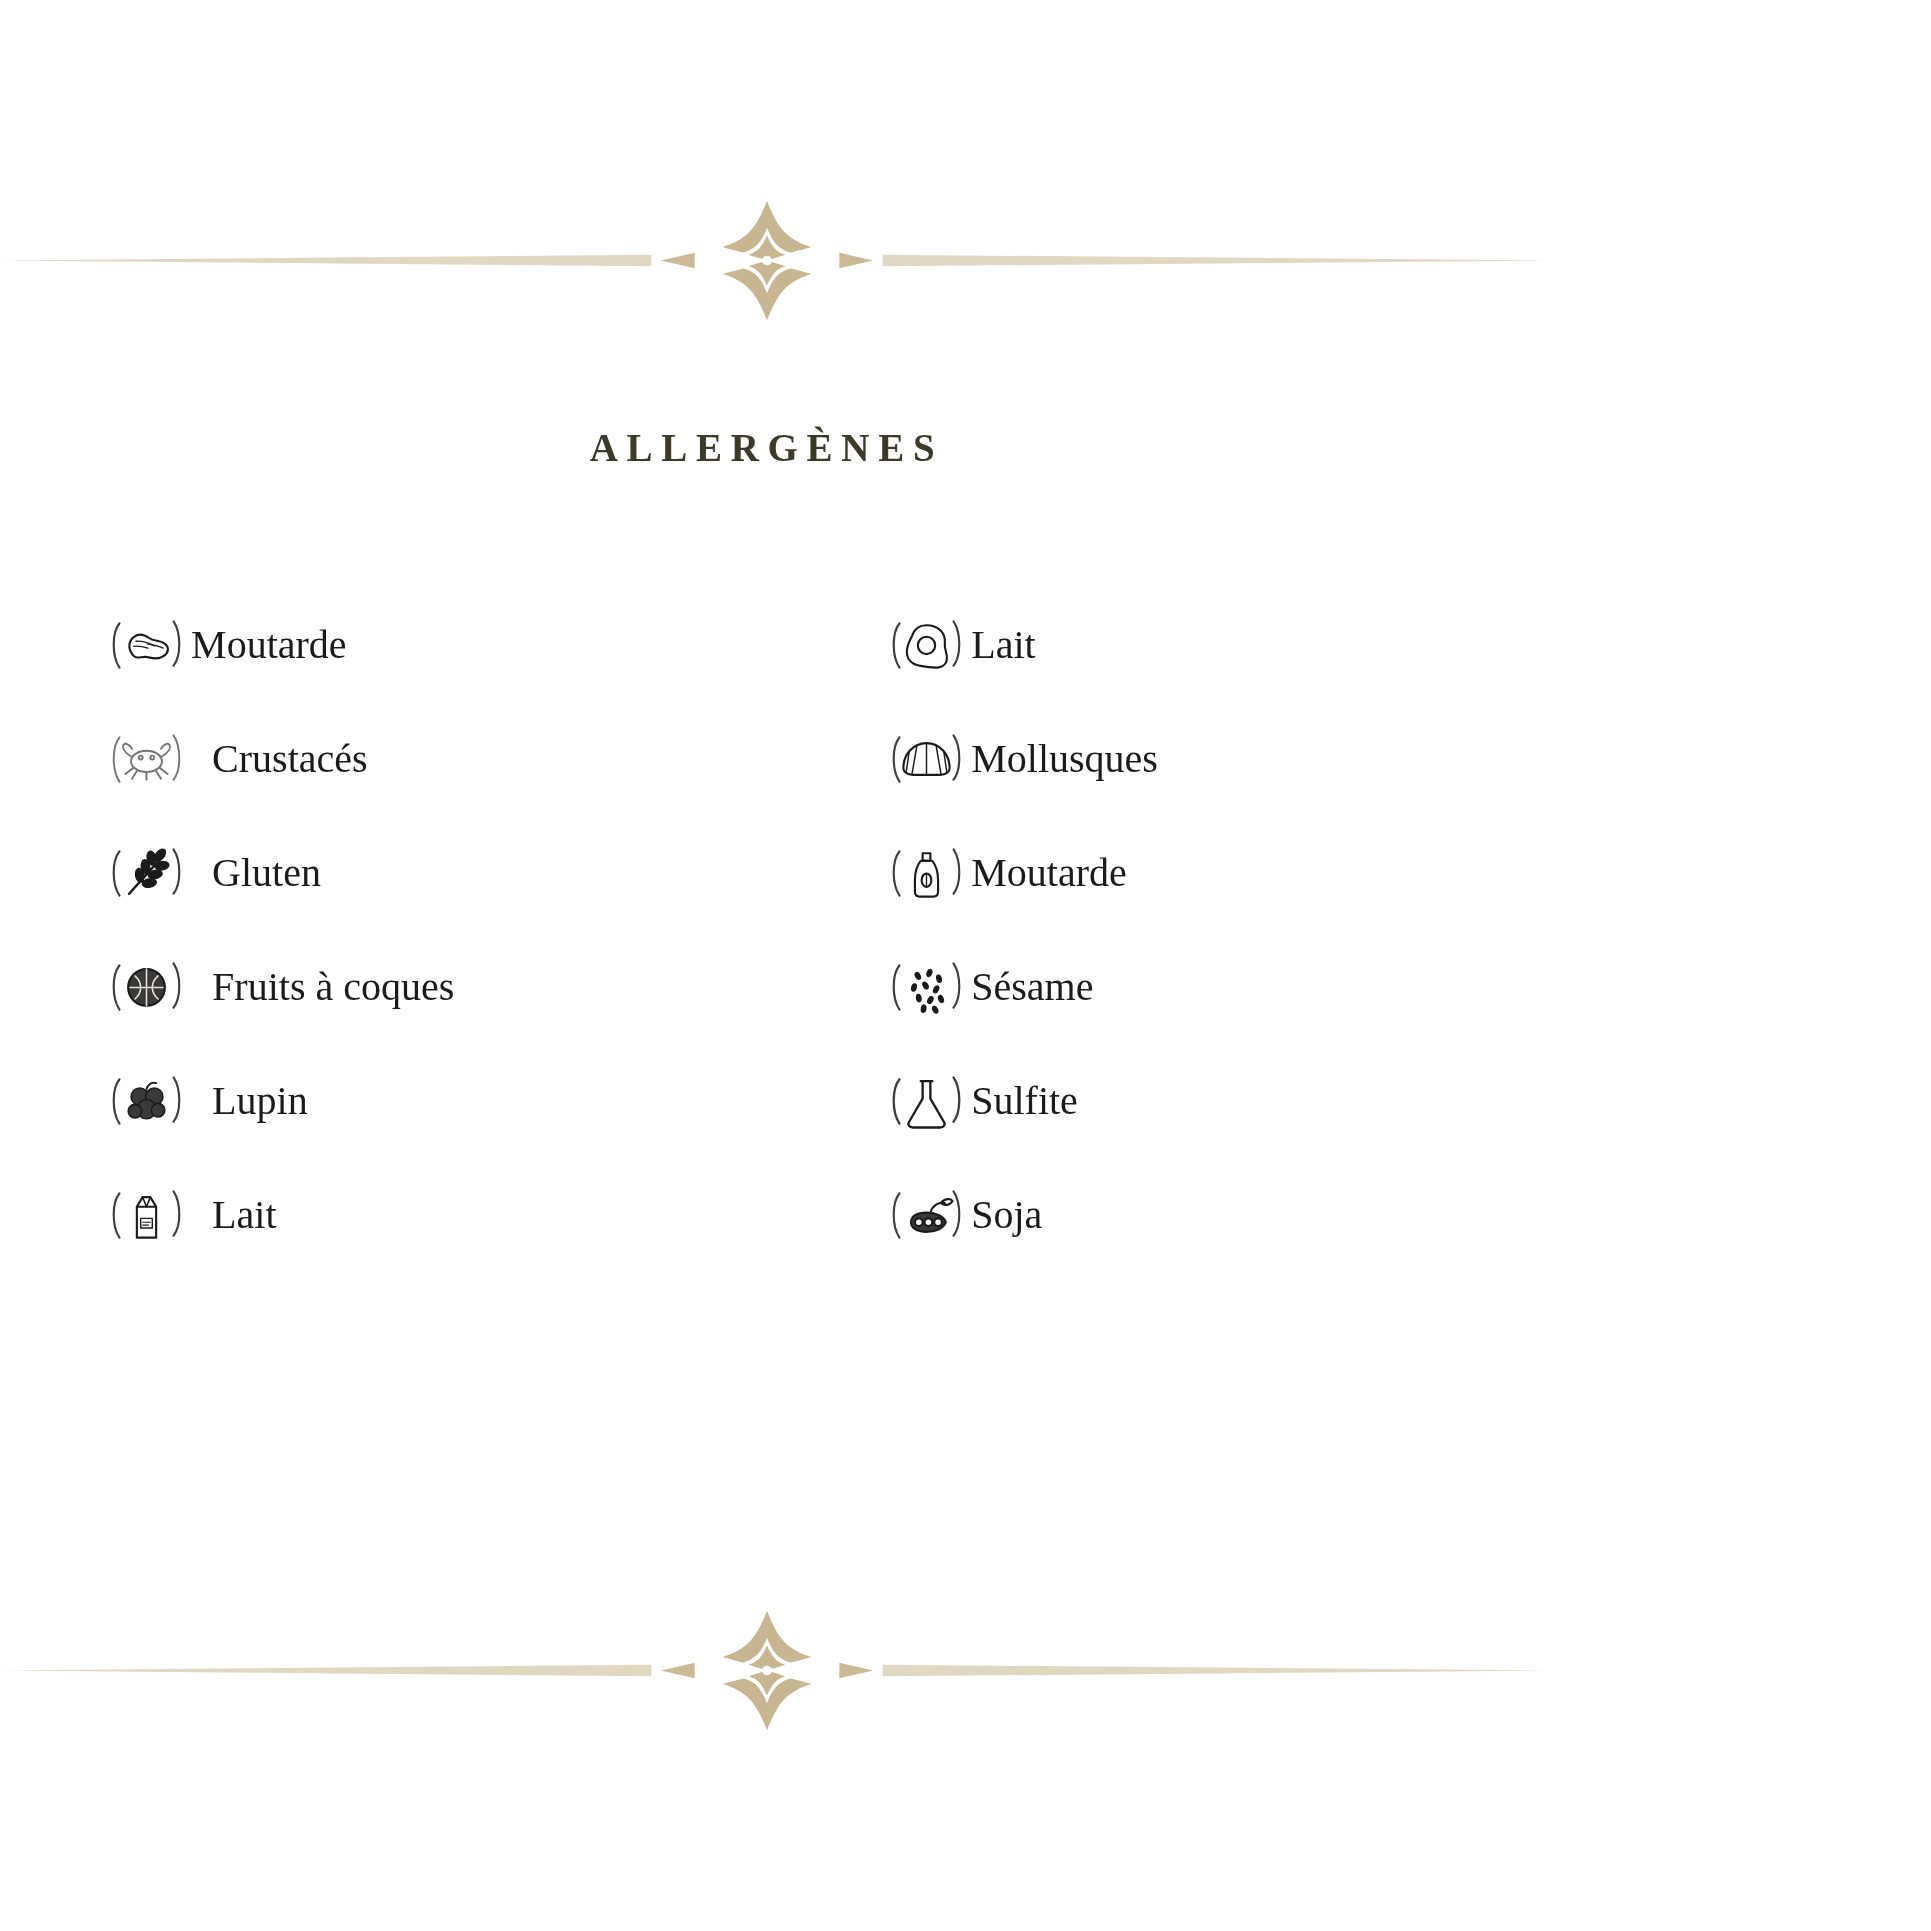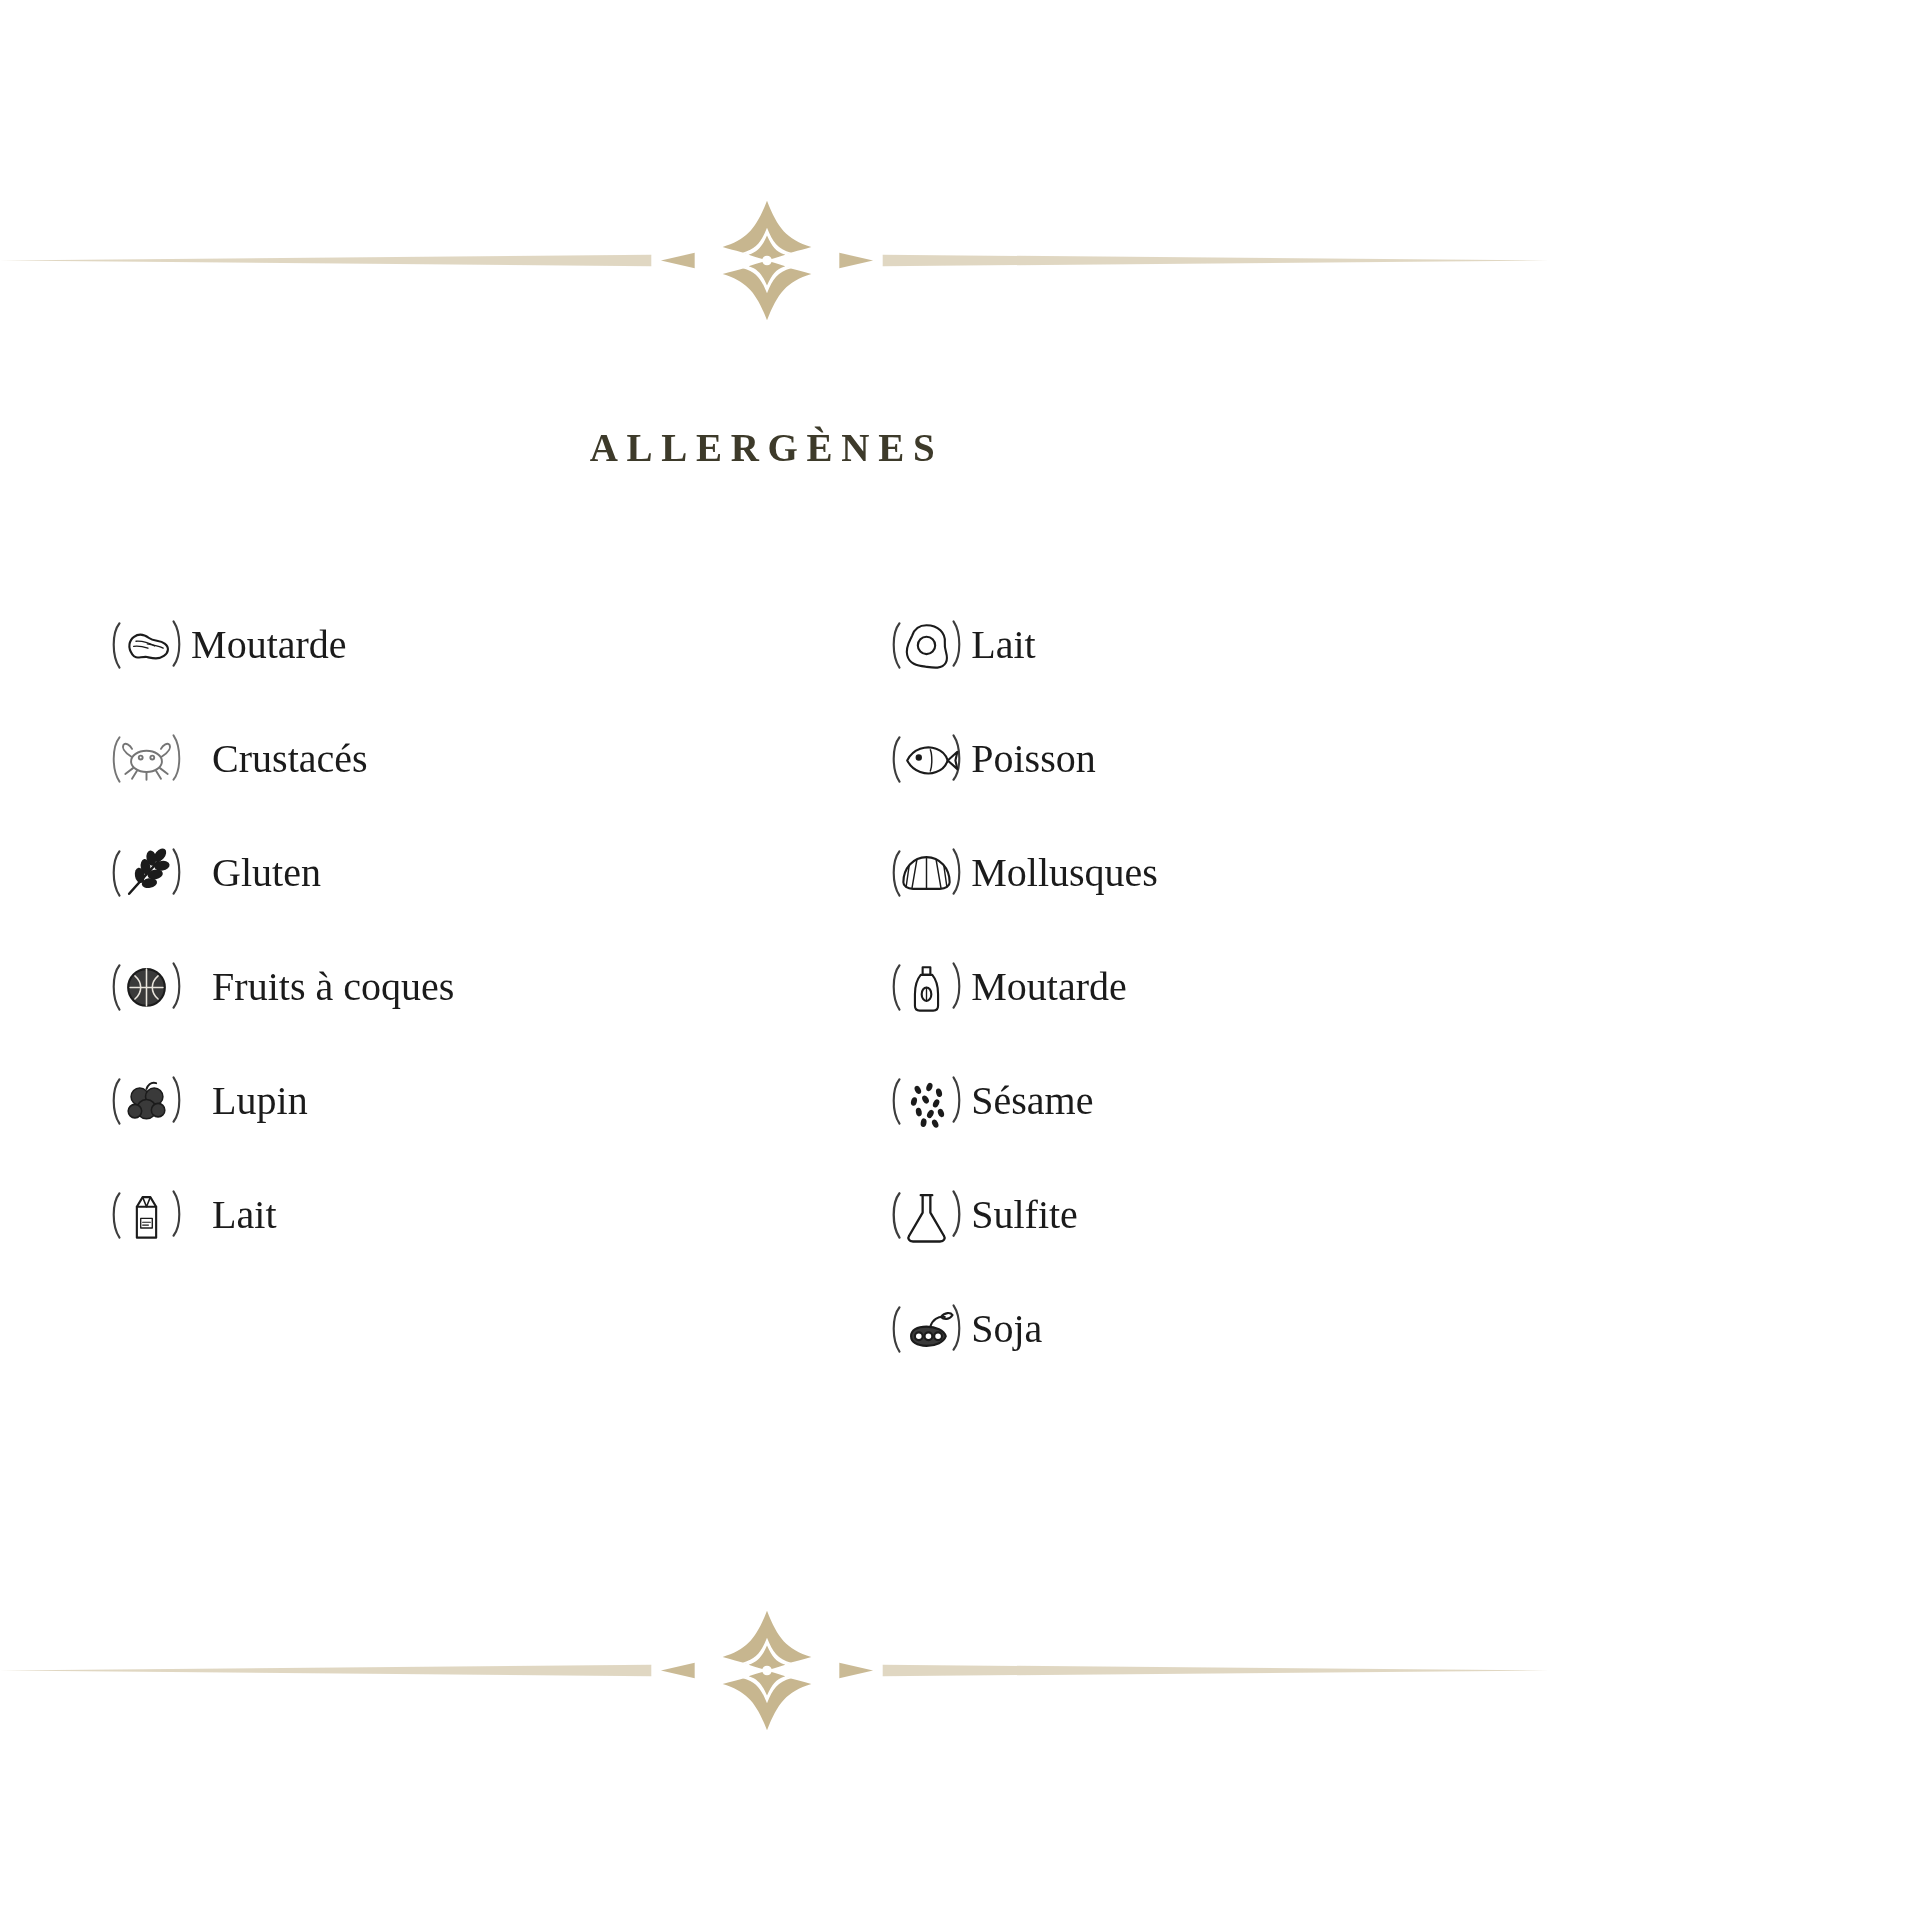--- a/index.html
+++ b/index.html
@@ -269,35 +269,20 @@
               <path d="M14 20 C6 30 6 54 14 66" opacity=".85"></path>
               <path d="M70 18 C78 30 78 54 70 64" opacity=".85"></path>
               <path d="M42 22 C54 22 62 30 61 40 C60 49 66 54 62 61 C58 68 48 66 41 65 C32 64 24 62 22 53 C20 44 25 38 27 33 C29 27 34 22 42 22 Z"></path>
               <circle cx="42" cy="43" r="9"></circle>
             </g>
           </svg>
         </span>
         <span class="label">Lait</span>
       </div>
 
-      <div class="allergen">
-        <span class="icon-box">
-          <svg width="81" height="81" viewBox="0 0 84 84">
-            <g fill="none" stroke="#1b1b1b" stroke-width="2.2" stroke-linecap="round" stroke-linejoin="round">
-              <path d="M14 20 C6 30 6 54 14 66" opacity=".85"></path>
-              <path d="M70 18 C78 30 78 54 70 64" opacity=".85"></path>
-              <path d="M22 44 C28 32 42 28 52 32 C58 34 62 38 64 44 C62 50 58 54 52 56 C42 60 28 56 22 44 Z"></path>
-              <path d="M64 44 L74 35 L72 44 L74 53 Z"></path>
-              <circle cx="34" cy="41" r="2.2" fill="#1b1b1b"></circle>
-              <path d="M46 33 C48 38 48 50 46 55" stroke-width="1.5"></path>
-            </g>
-          </svg>
-        </span>
-        <span class="label">Poisson</span>
-      </div>
 
       <div class="allergen">
         <span class="icon-box">
           <svg width="81" height="81" viewBox="0 0 84 84">
             <g fill="none" stroke="#1b1b1b" stroke-width="2.2" stroke-linecap="round" stroke-linejoin="round">
               <path d="M14 20 C6 30 6 54 14 66" opacity=".85"></path>
               <path d="M70 18 C78 30 78 54 70 64" opacity=".85"></path>
               <path d="M42 26 C56 26 66 38 66 52 C66 56 62 59 56 59 L28 59 C22 59 18 56 18 52 C18 38 28 26 42 26 Z"></path>
               <path d="M42 27 L42 59" stroke-width="1.5"></path>
               <path d="M32 29 L27 58" stroke-width="1.5"></path>

